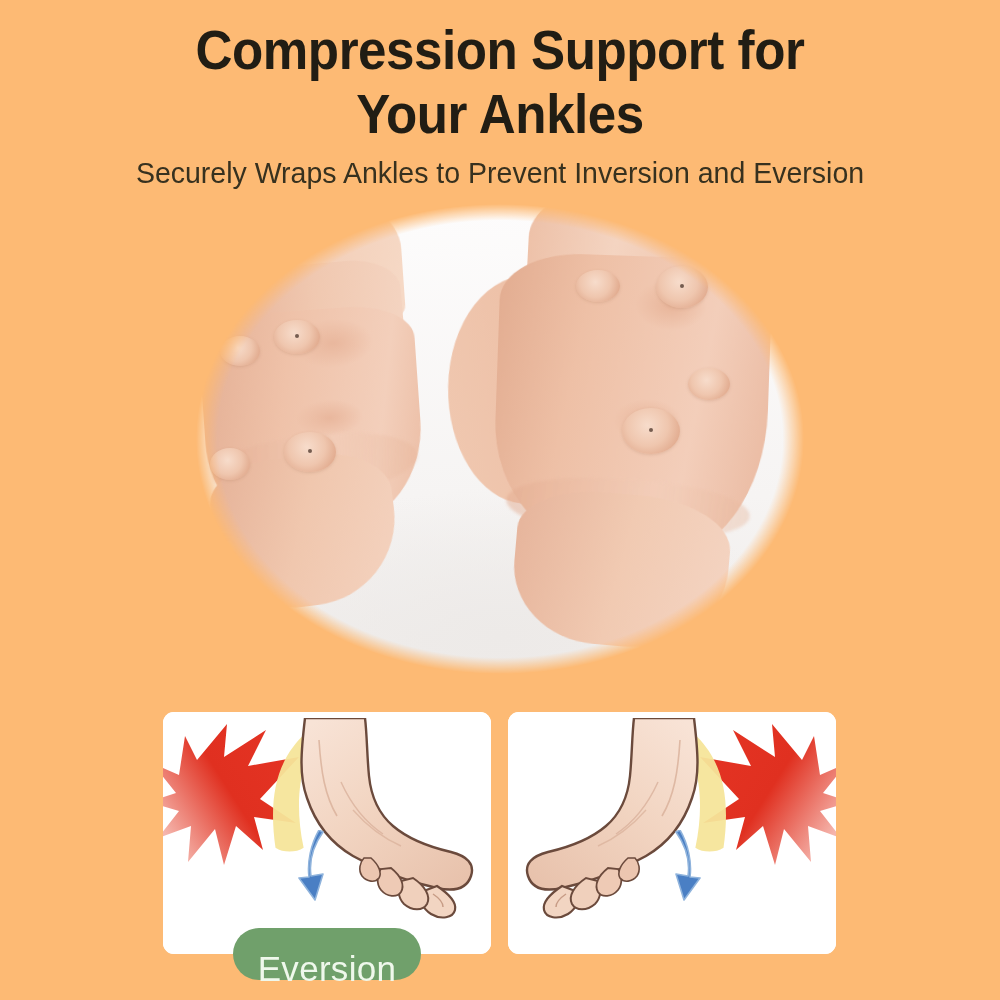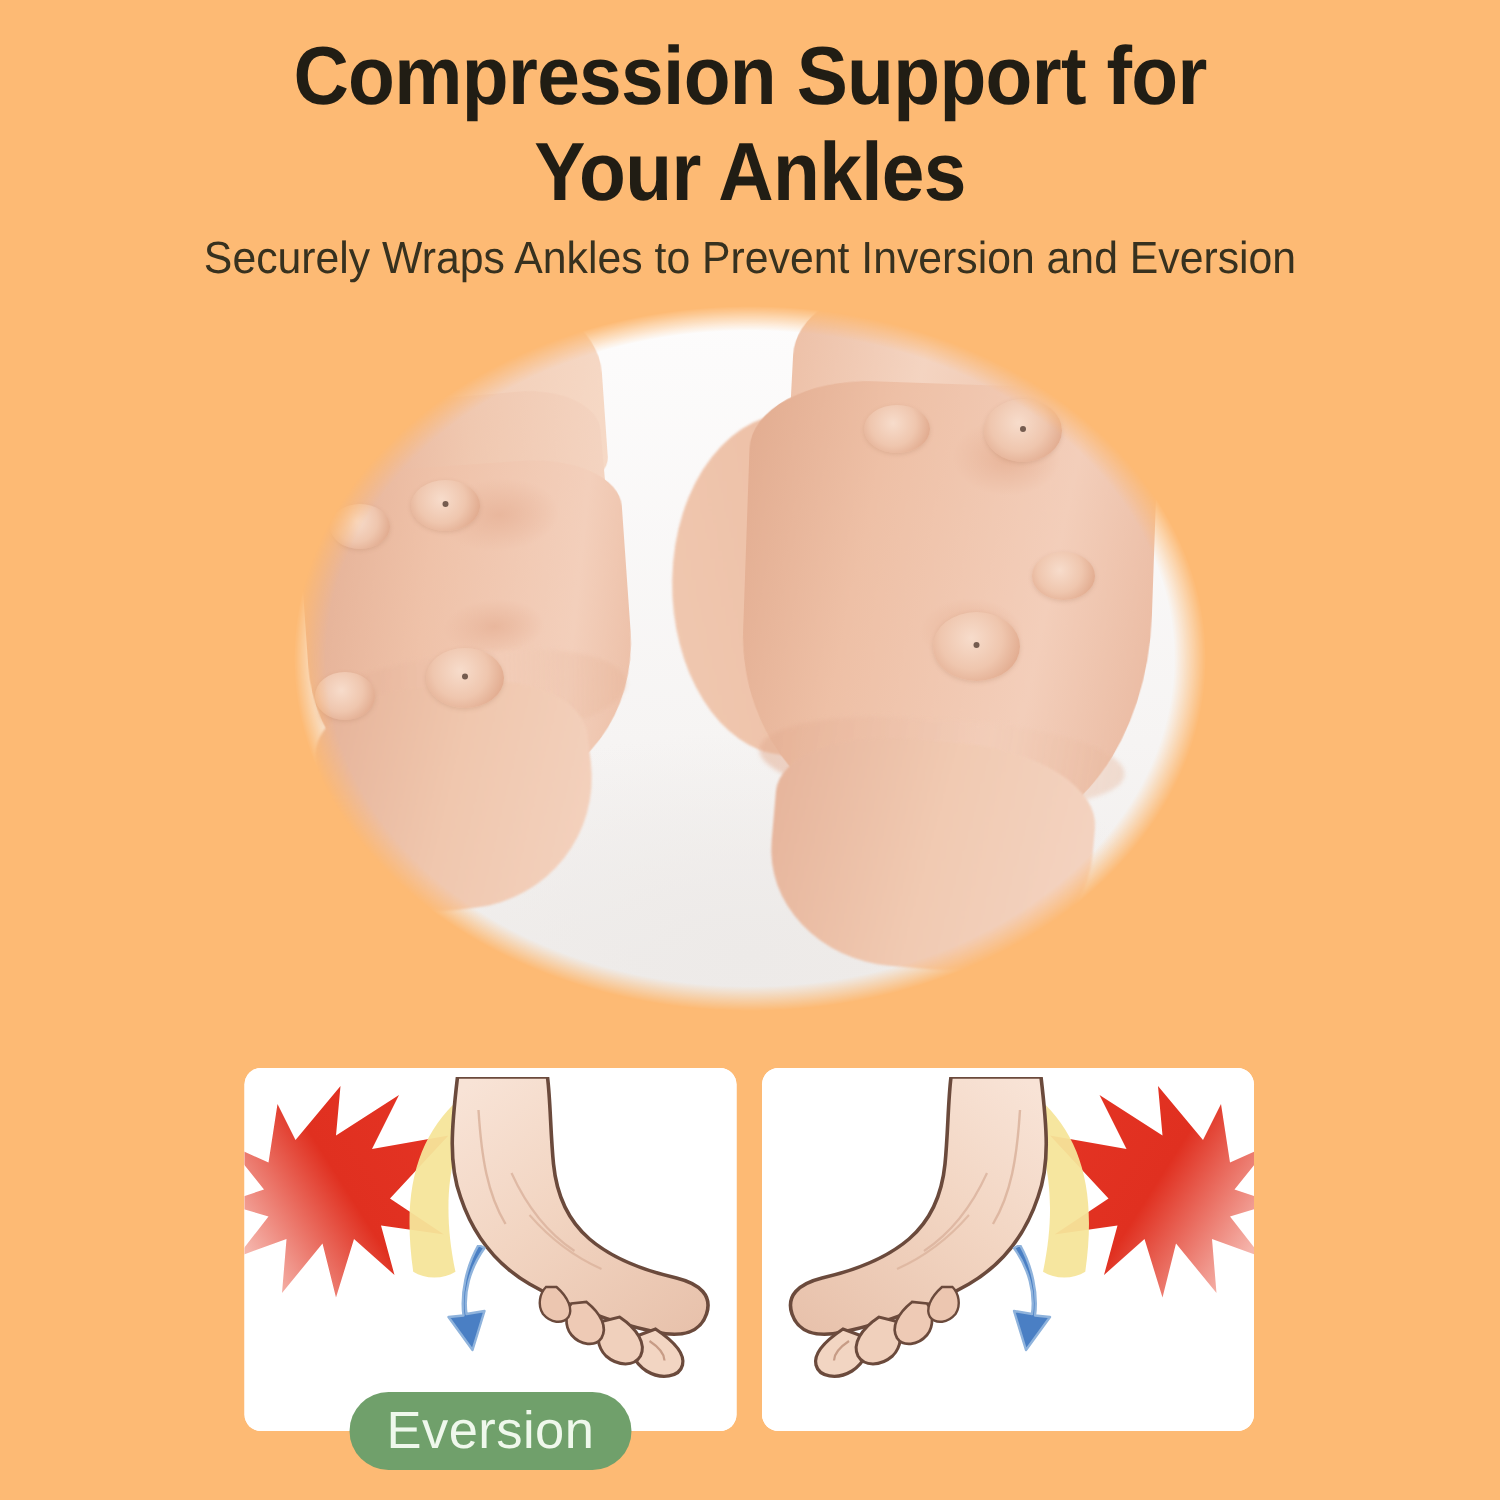--- a/index.html
+++ b/index.html
@@ -241,21 +241,21 @@
 
   
   .pill {
     position: absolute;
     left: 50%;
     bottom: -26px;
     transform: translateX(-50%);
     min-width: 188px;
     height: 52px;
     line-height: 52px;
-    padding: 0 22px;
+    padding: 15px 22px;
     box-sizing: border-box;
     background: #70A06B;
     border-radius: 26px;
     color: #EFF8EC;
     font-family: "Liberation Sans", sans-serif;
     font-size: 35px;
     font-weight: normal;
     text-align: center;
     white-space: nowrap;
     letter-spacing: 0.3px;

